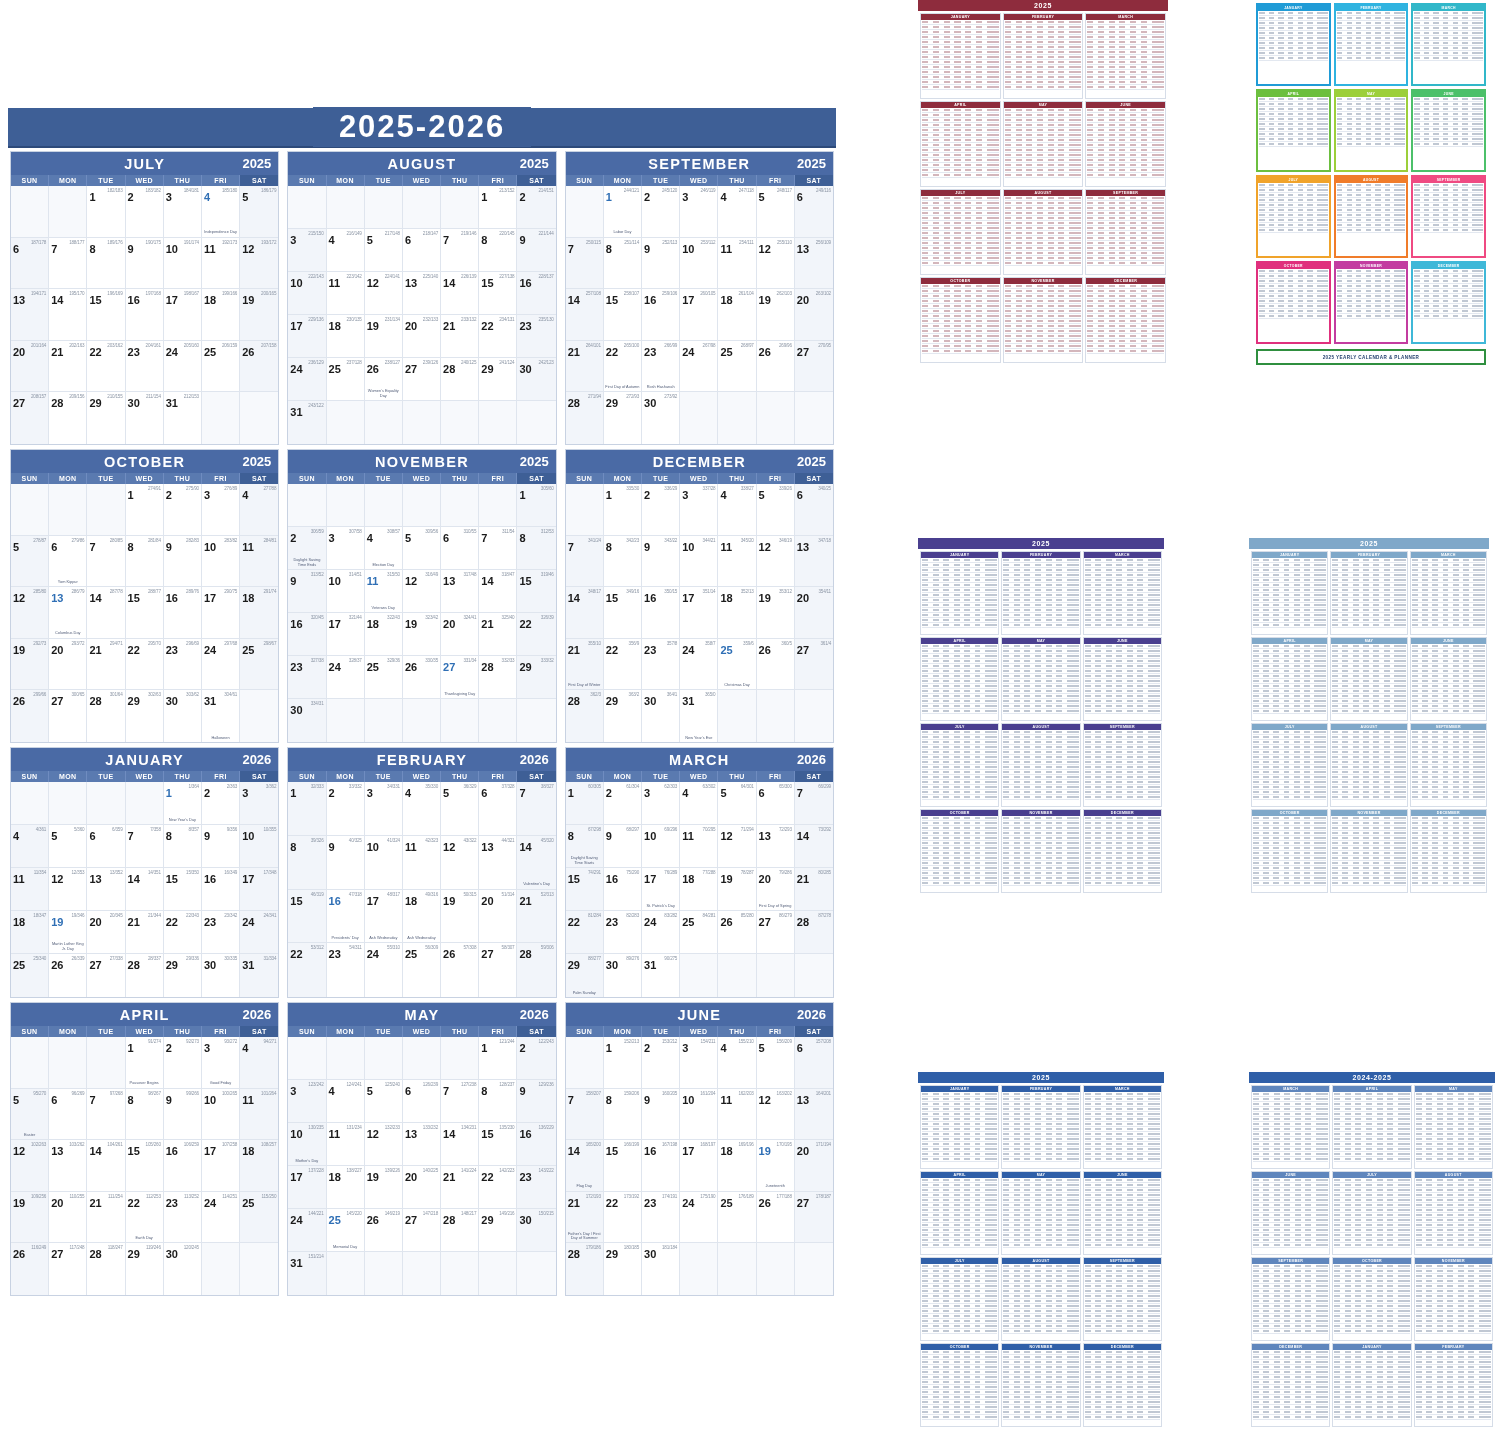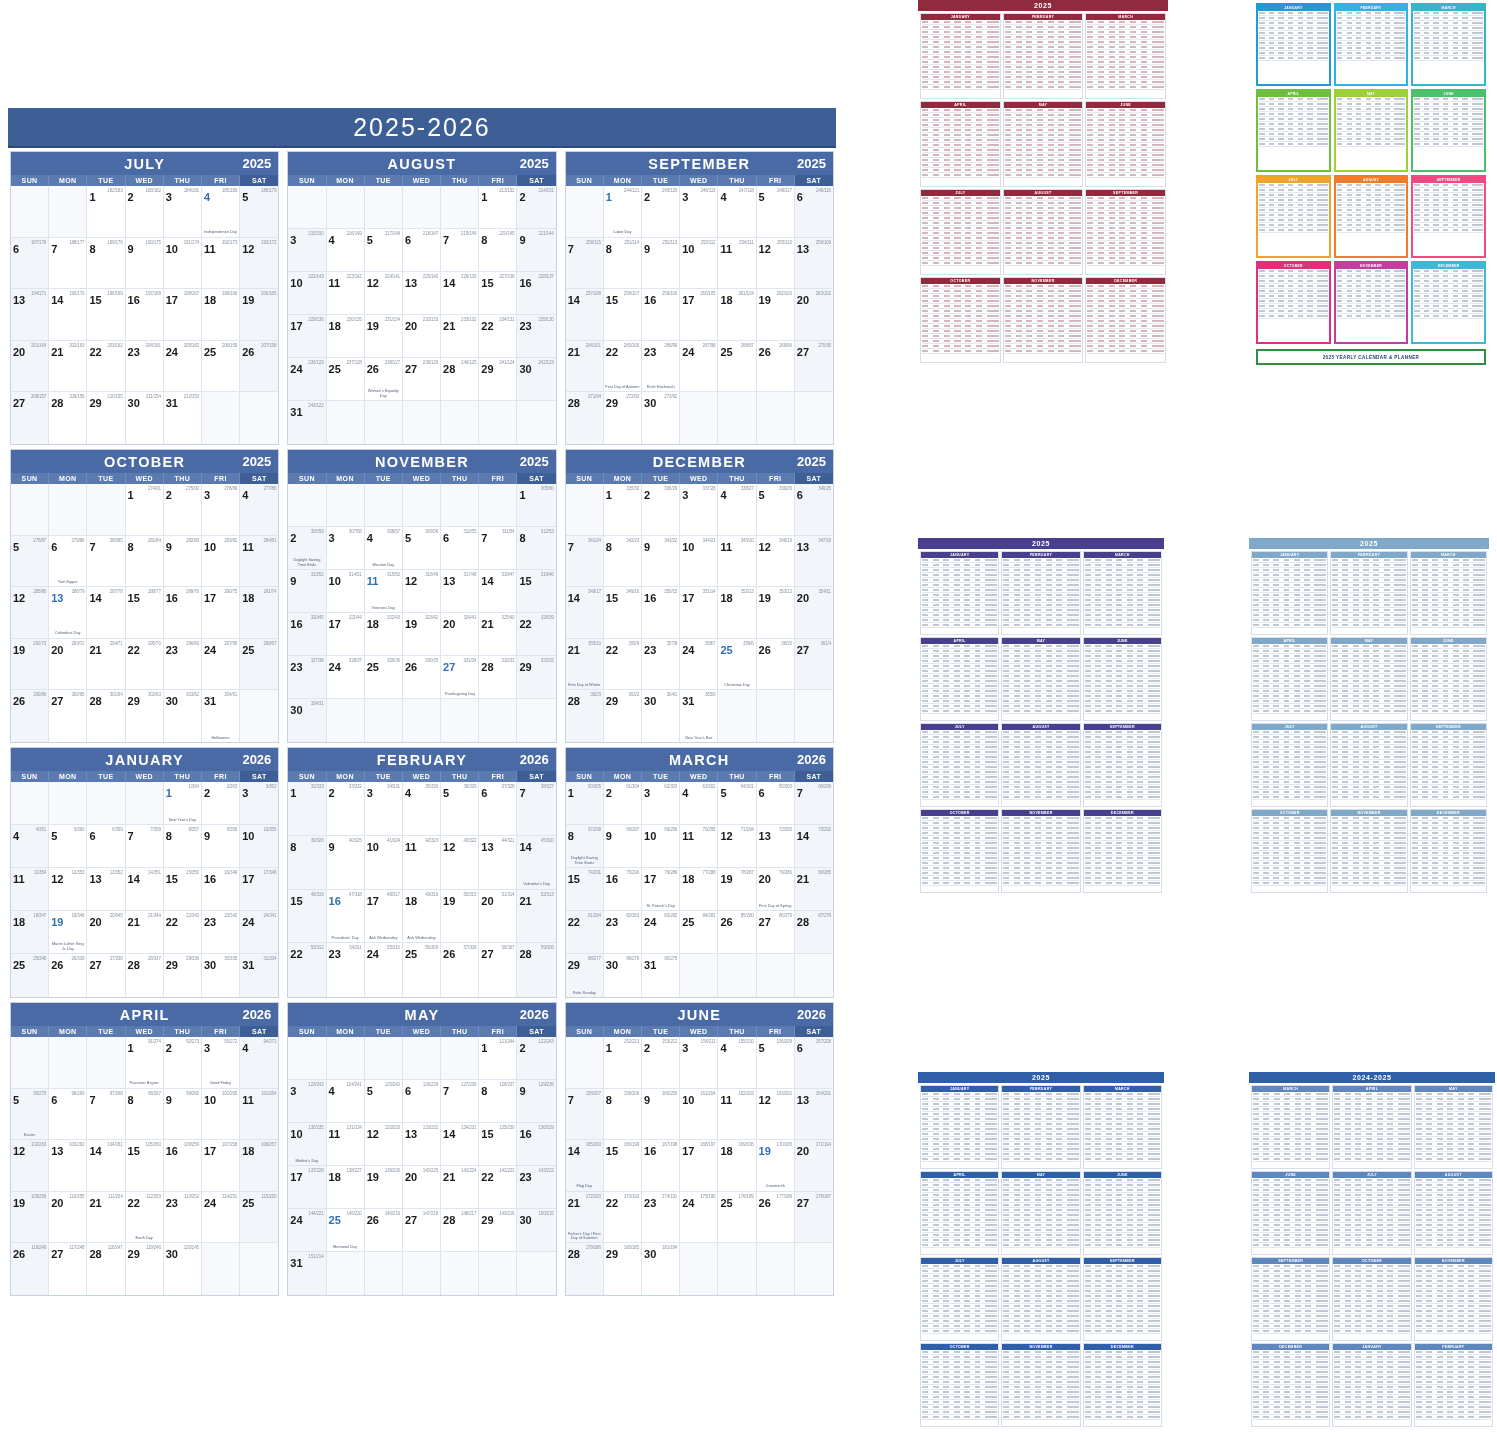--- a/index.html
+++ b/index.html
@@ -41,22 +41,22 @@
     top: 0; bottom: 0;
     width: 130px;
     background: #3e5f96;
   }
   .poster-title-bar::before { left: 0; }
   .poster-title-bar::after  { right: 0; }
   .poster-title {
     position: relative;
     z-index: 2;
     color: #ffffff;
-    font-size: 25px;
-    font-weight: normal;
+    font-size: 31px;
+    font-weight: bold;
     letter-spacing: 2px;
     background: #3e5f96;
     padding: 2px 26px;
   }
 
   .months-grid {
     display: grid;
     grid-template-columns: repeat(3, 1fr);
     column-gap: 8px;
     row-gap: 4px;

